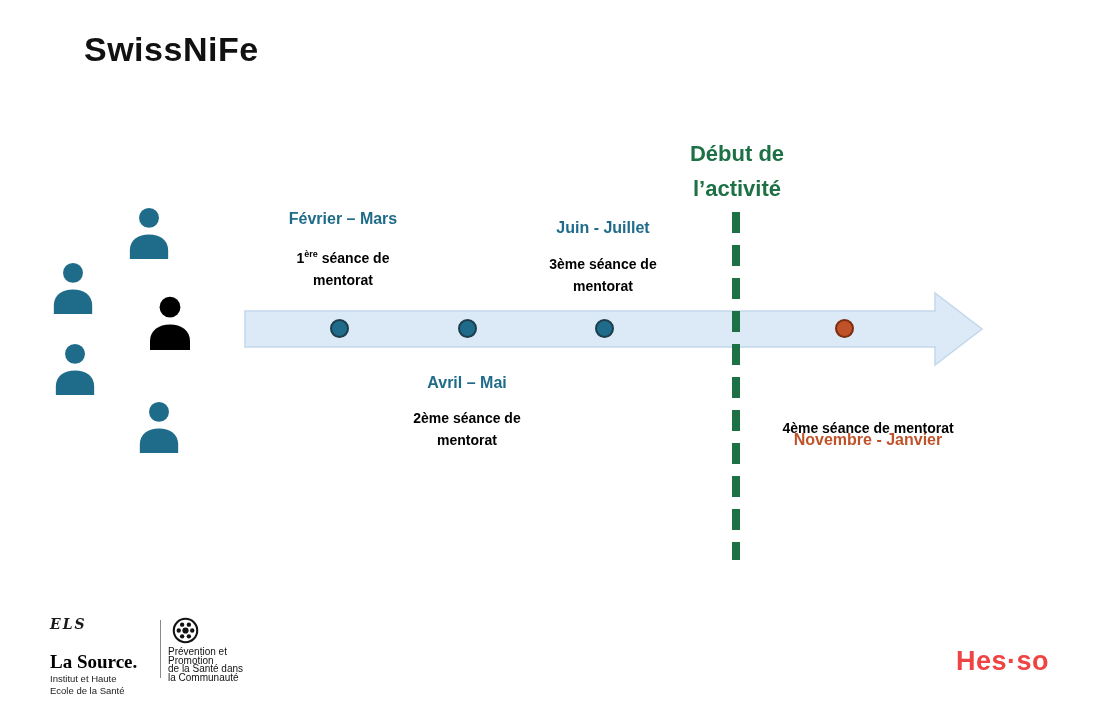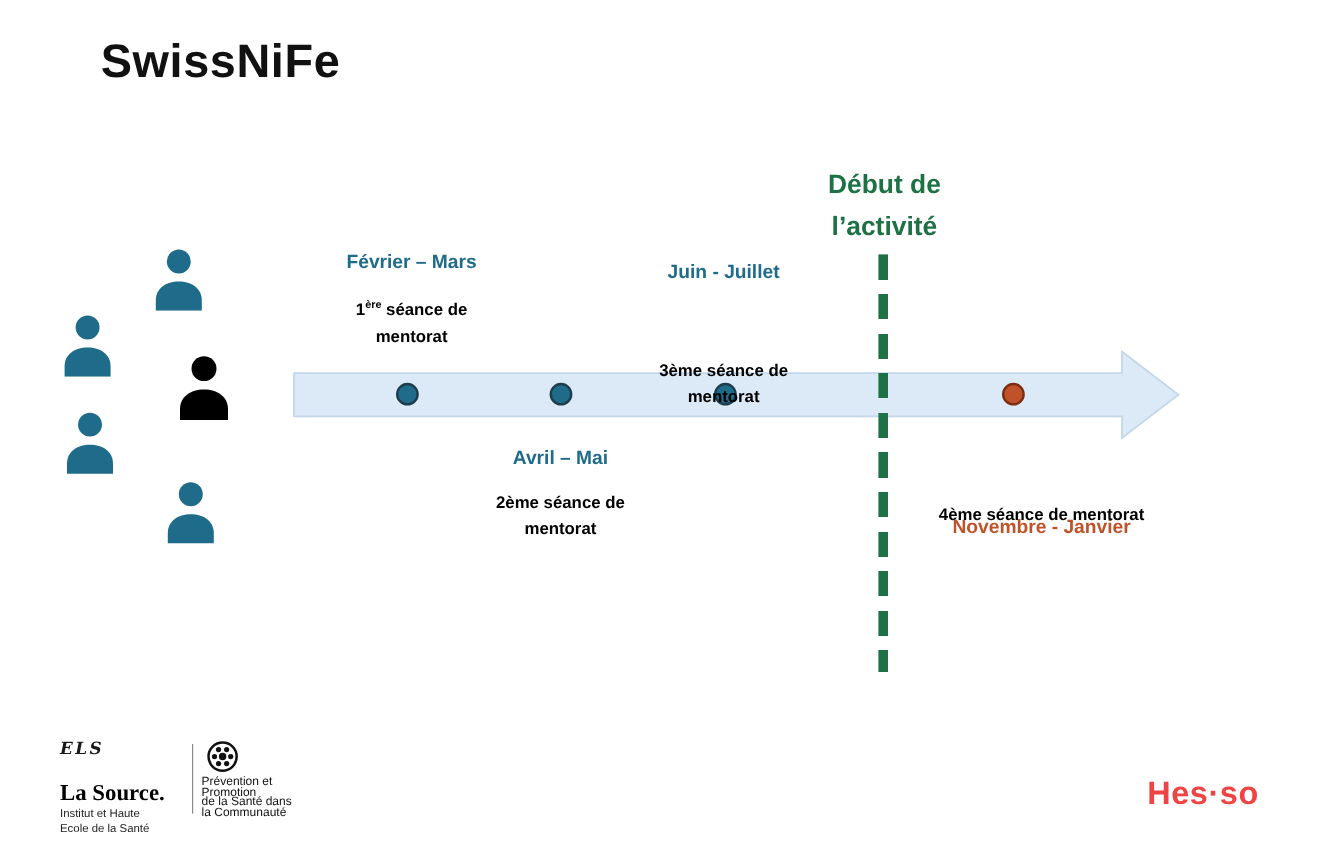--- a/index.html
+++ b/index.html
@@ -12,21 +12,21 @@
     --teal: #1f6b8a;
     --green: #1e7145;
     --orange: #c0522a;
     --arrow_fill: #dce9f6;
     --arrow_stroke: #c3d7ea;
   }
   .abs { position: absolute; }
 
   .title {
     left: 84px; top: 30px;
-    font-size: 39px; font-weight: 800; color: #111;
+    font-size: 34px; font-weight: 800; color: #111;
     letter-spacing: 0.5px;
   }
 
   .activity-header {
     left: 607px; top: 88px; width: 260px;
     text-align: center;
     font-size: 22px; font-weight: 700; color: var(--green);
     line-height: 35px;
     margin-top: 48px;
   }
@@ -61,21 +61,21 @@
   .period { font-size: 16px; font-weight: 700; color: var(--teal); text-align: center; }
   .period.orange { color: var(--orange); }
   .desc { font-size: 14px; font-weight: 700; color: #000; text-align: center; line-height: 22px; }
   .desc sup { font-size: 9px; }
 
   .e1p { left: 258px; top: 210px; width: 170px; text-align: center; }
   .e1d { left: 258px; top: 243px; width: 170px; }
   .e2p { left: 382px; top: 374px; width: 170px; }
   .e2d { left: 382px; top: 407px; width: 170px; }
   .e3p { left: 518px; top: 219px; width: 170px; }
-  .e3d { left: 518px; top: 253px; width: 170px; margin-top: 44px; }
+  .e3d { left: 518px; top: 253px; width: 170px; }
   .e4p { left: 738px; top: 383px; width: 260px; margin-top: 48px; }
   .e4d { left: 738px; top: 417px; width: 260px; }
 
   .footer-logo { left: 50px; top: 616px; }
   .logo-mark {
     font-family: "DejaVu Serif", serif; font-style: italic;
     font-size: 14px; font-weight: 700; letter-spacing: 2px; color: #1a1a1a;
   }
   .logo-name { font-family: "Liberation Serif", serif; font-size: 19px; font-weight: 700; color: #000; margin-top: 19px; }
   .logo-sub { font-size: 9.5px; color: #222; line-height: 11.5px; font-weight: 500; }

